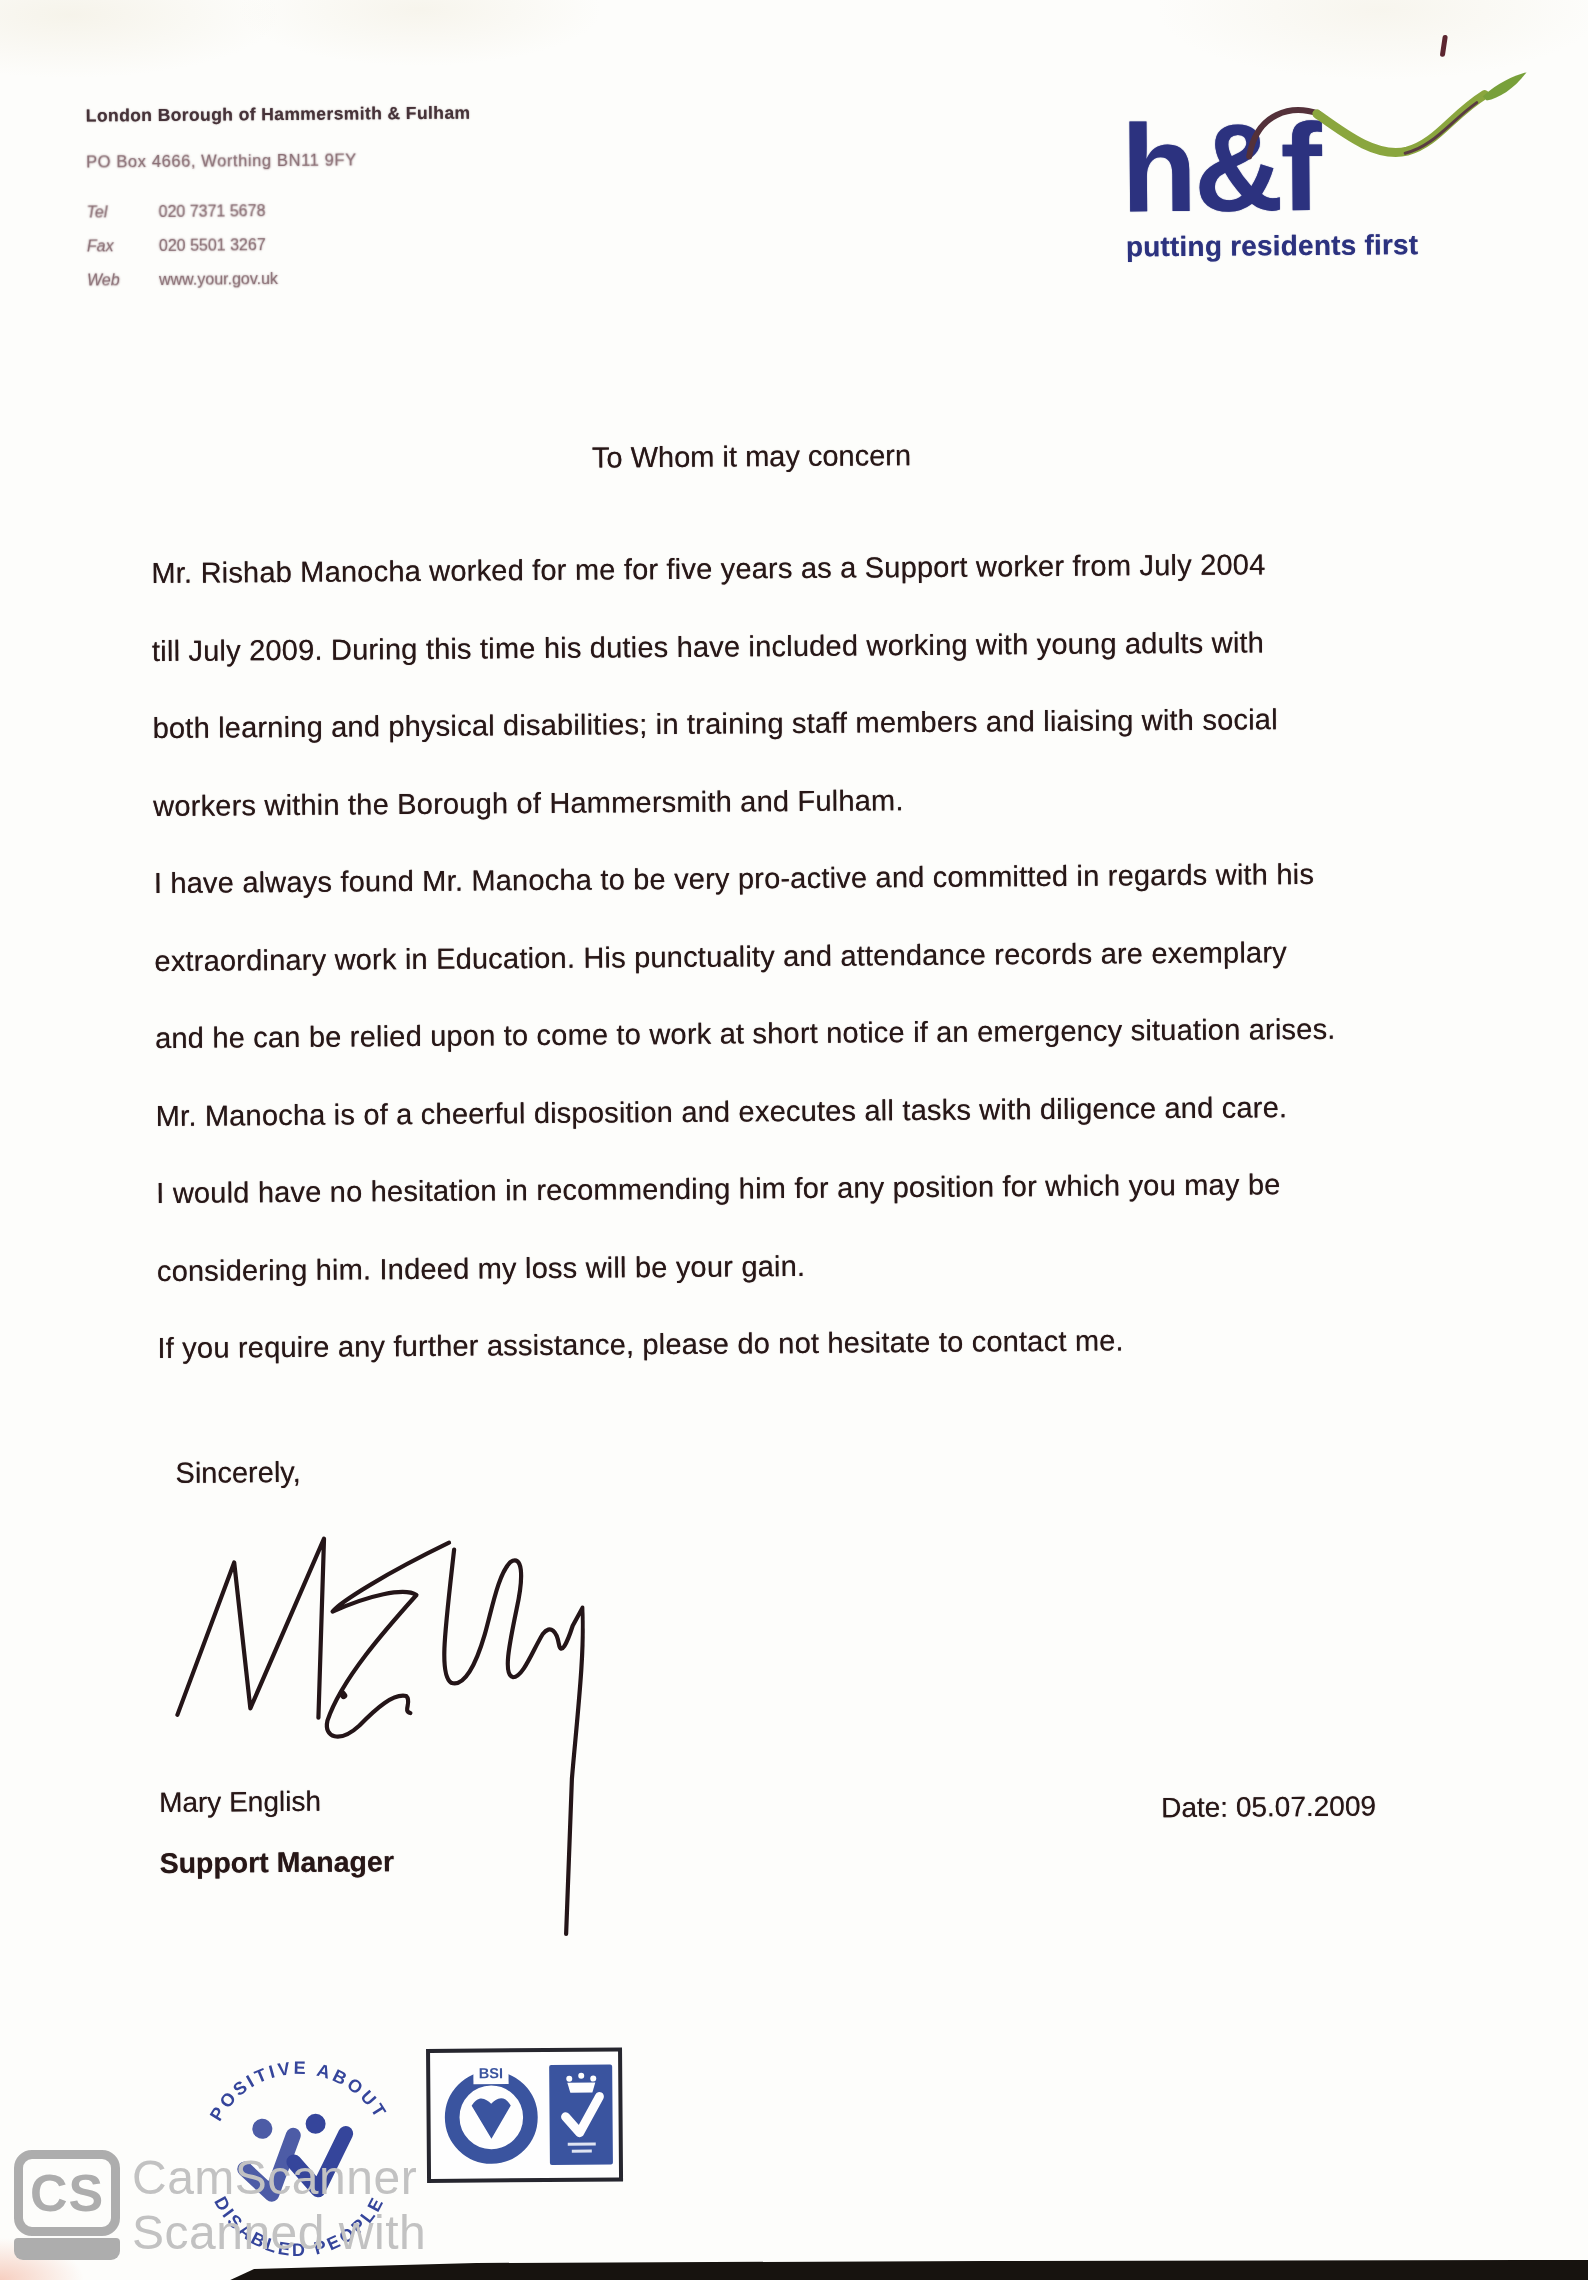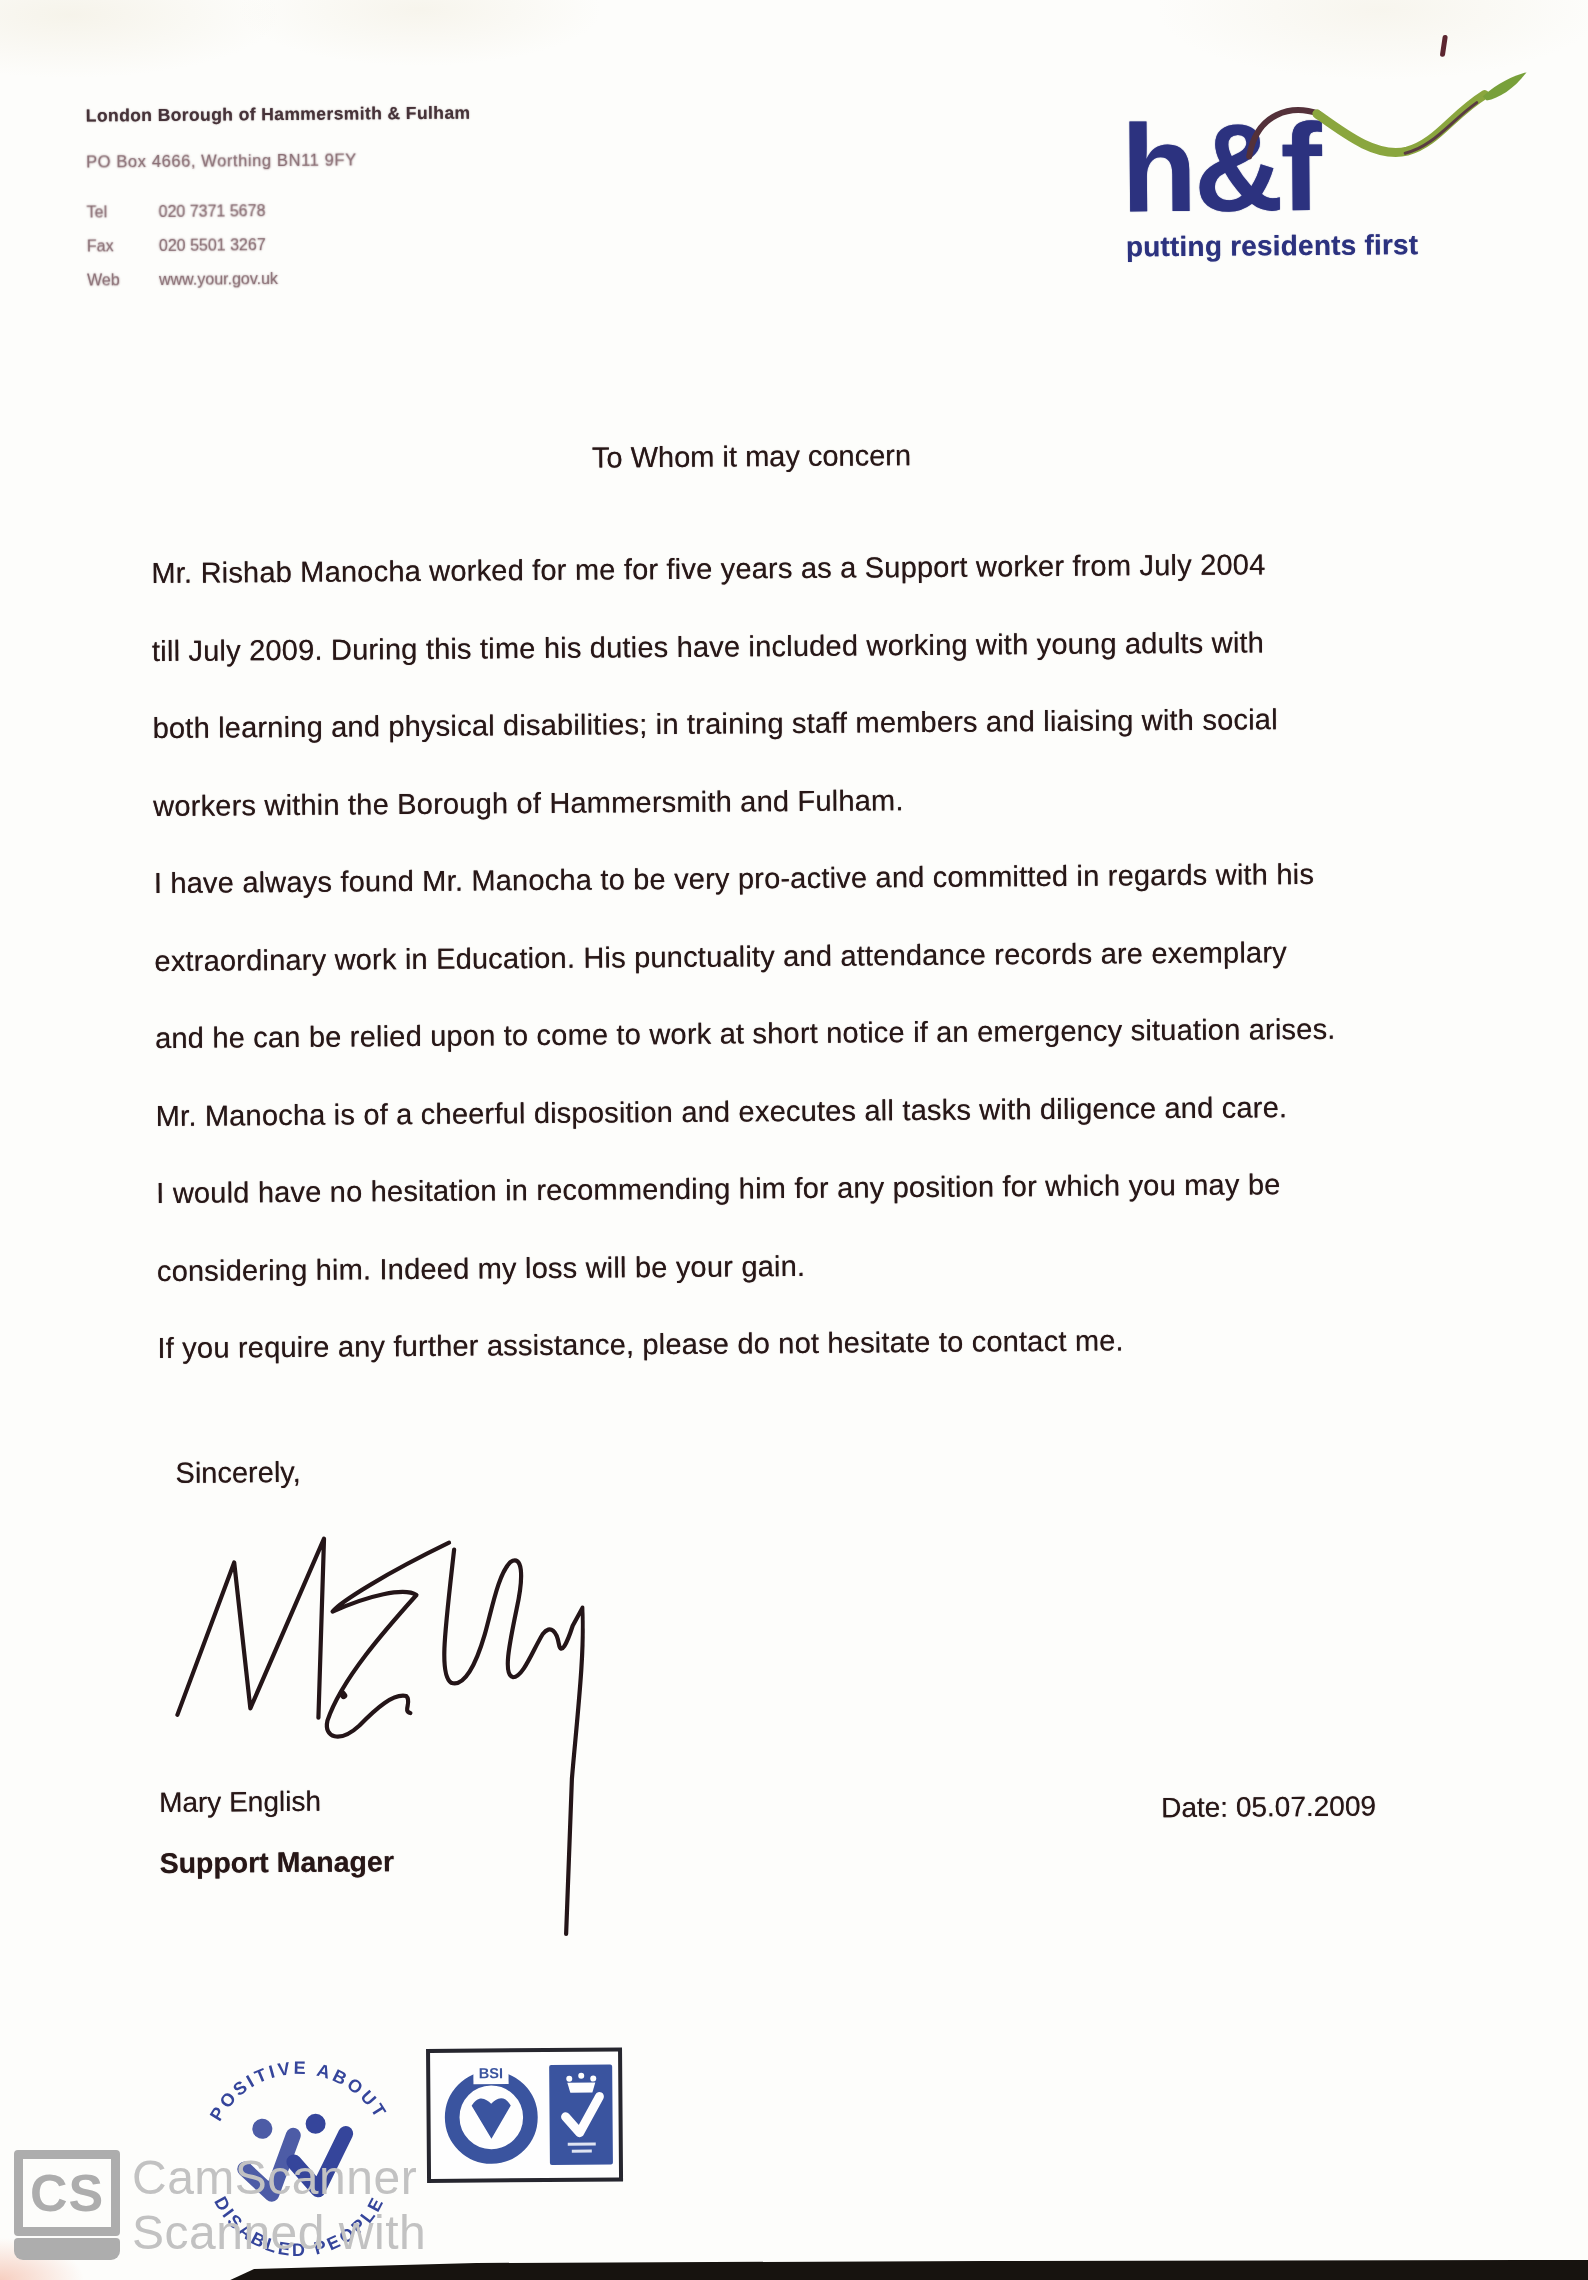--- a/index.html
+++ b/index.html
@@ -16,21 +16,21 @@
   .scan{position:absolute;inset:0;transform:rotate(-0.45deg);transform-origin:50% 45%;}
 
   
   .sender{position:absolute;left:93px;top:100px;color:#4a383e;}
   .sender-name{font-size:17.5px;font-weight:bold;letter-spacing:.4px;color:#463339;
     text-shadow:0 0 1.4px rgba(80,55,60,.75);}
   .sender-addr{margin-top:26px;font-size:16.5px;color:#8a7076;letter-spacing:.6px;
     text-shadow:0 0 2px rgba(140,110,115,.9); filter:blur(.3px);}
   .contact{margin-top:24px;font-size:16px;color:#8a7076;text-shadow:0 0 2px rgba(140,110,115,.85);filter:blur(.3px);}
   .contact-row{display:flex;line-height:34px;}
-  .contact-label{width:72px;}
+  .contact-label{width:72px;font-style:italic;}
 
   
   .brand{position:absolute;left:1128px;top:96px;color:#2c327f;}
   .brand-text{font-size:124px;font-weight:bold;letter-spacing:-3px;line-height:150px;
     text-shadow:0 0 1px rgba(44,50,127,.8);}
   .brand-tagline{font-size:28px;font-weight:bold;letter-spacing:.2px;margin-top:-12px;margin-left:4px;
     text-shadow:0 0 .8px rgba(44,50,127,.7);}
   .swoosh{position:absolute;left:116px;top:-28px;}
 
   
@@ -50,21 +50,21 @@
 
   
   .badge-ticks{position:absolute;left:183px;top:2052px;}
   .badge-bsi{position:absolute;left:418px;top:2046px;width:196px;height:134px;background:#fefefe;
     border:4px solid #26262e;display:flex;align-items:center;padding:0 6px;box-sizing:border-box;}
   .bsi-square{width:64px;height:100px;background:#3a549f;border-radius:2px;margin-left:4px;
     display:flex;flex-direction:column;align-items:center;justify-content:center;}
 
   
   .cs-logo{position:absolute;left:14px;top:2150px;width:106px;}
-  .cs-frame{box-sizing:border-box;width:106px;height:86px;border:9px solid #adadad;border-radius:4px;
+  .cs-frame{box-sizing:border-box;width:106px;height:86px;border:9px solid #adadad;border-radius:18px;
     display:flex;align-items:center;justify-content:center;}
   .cs-text{font-size:52px;font-weight:bold;color:#adadad;letter-spacing:1px;}
   .cs-base{width:106px;height:22px;background:#adadad;border-radius:4px 4px 9px 9px;margin-top:2px;}
   .watermark{position:absolute;left:132px;top:2150px;font-size:48px;color:#c2c2c2;line-height:55px;
     letter-spacing:.5px;}
   .bottom-bar{position:absolute;left:0;bottom:0;width:1588px;height:20px;background:#17130f;
     clip-path:polygon(14.5% 100%, 16% 45%, 30% 15%, 62% 5%, 100% 0, 100% 100%, 14.5% 100%);}
 </style>
 </head>
 <body>

